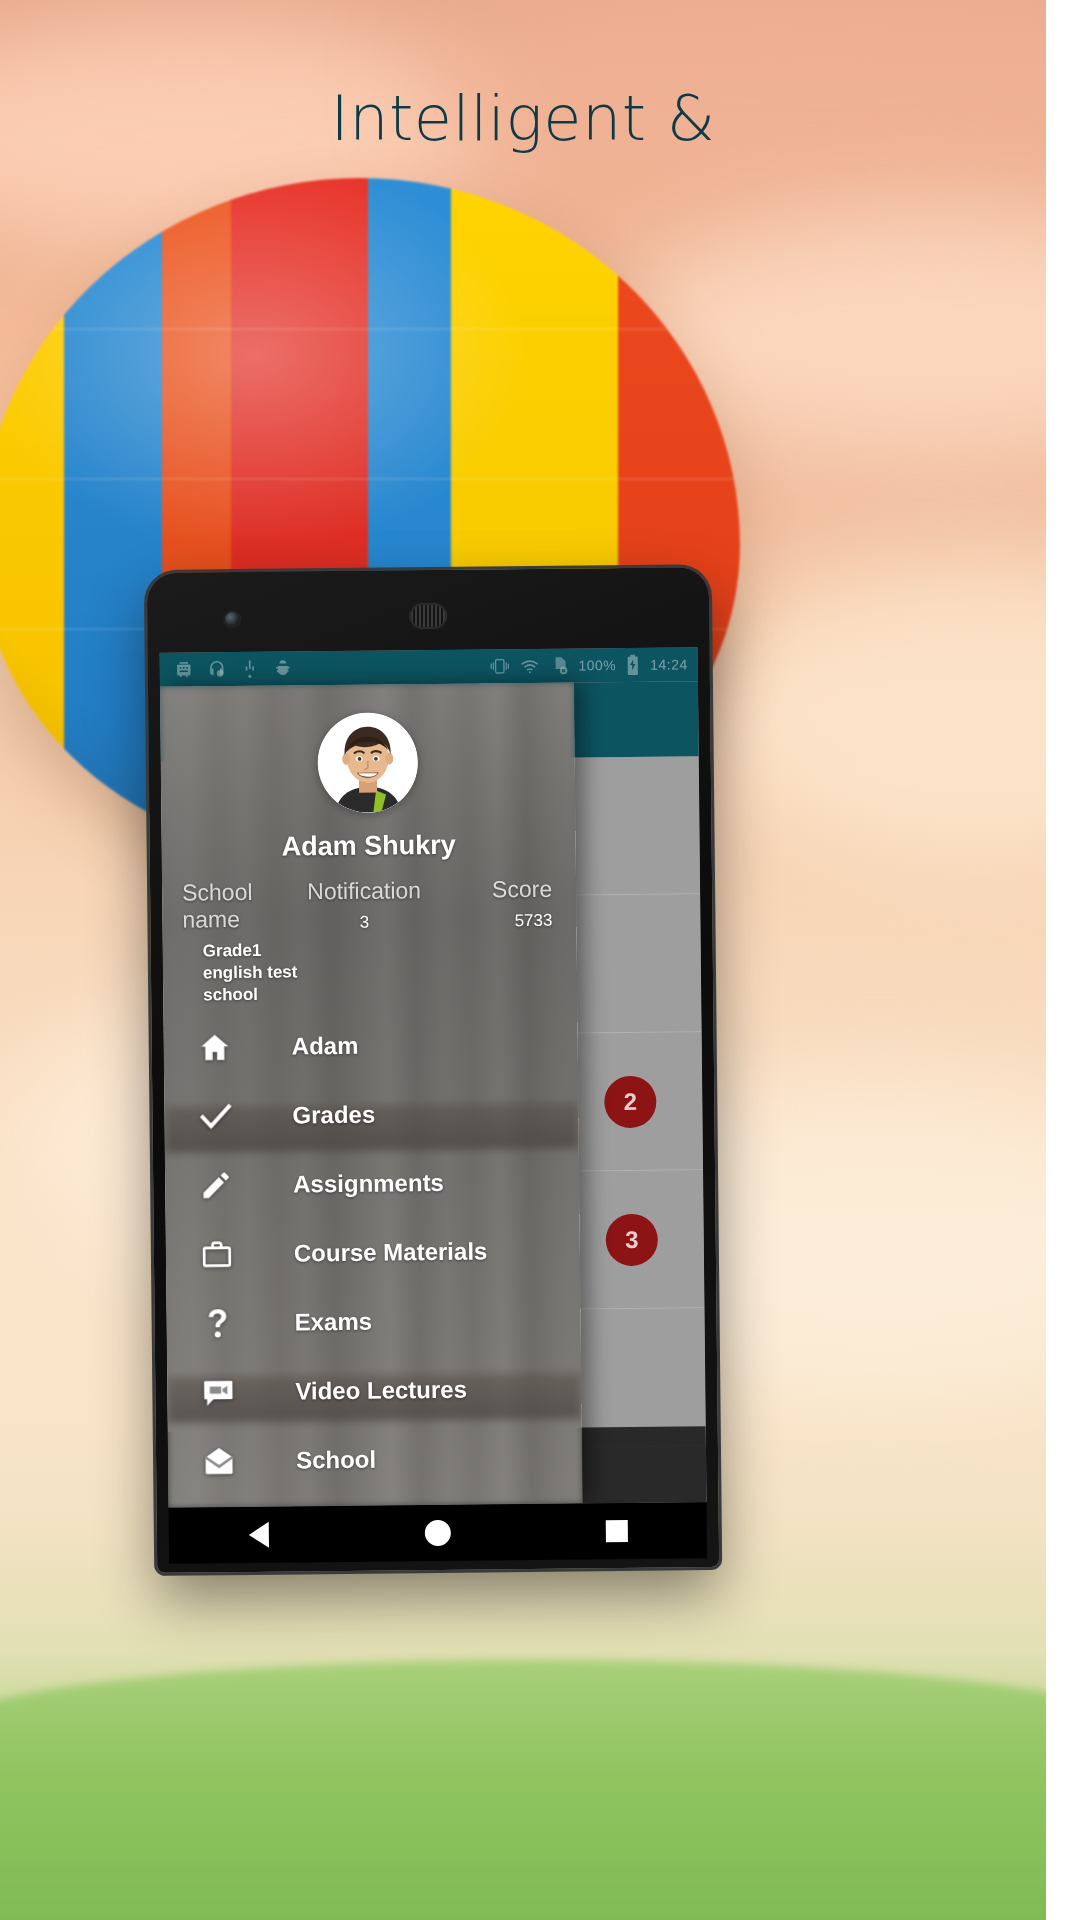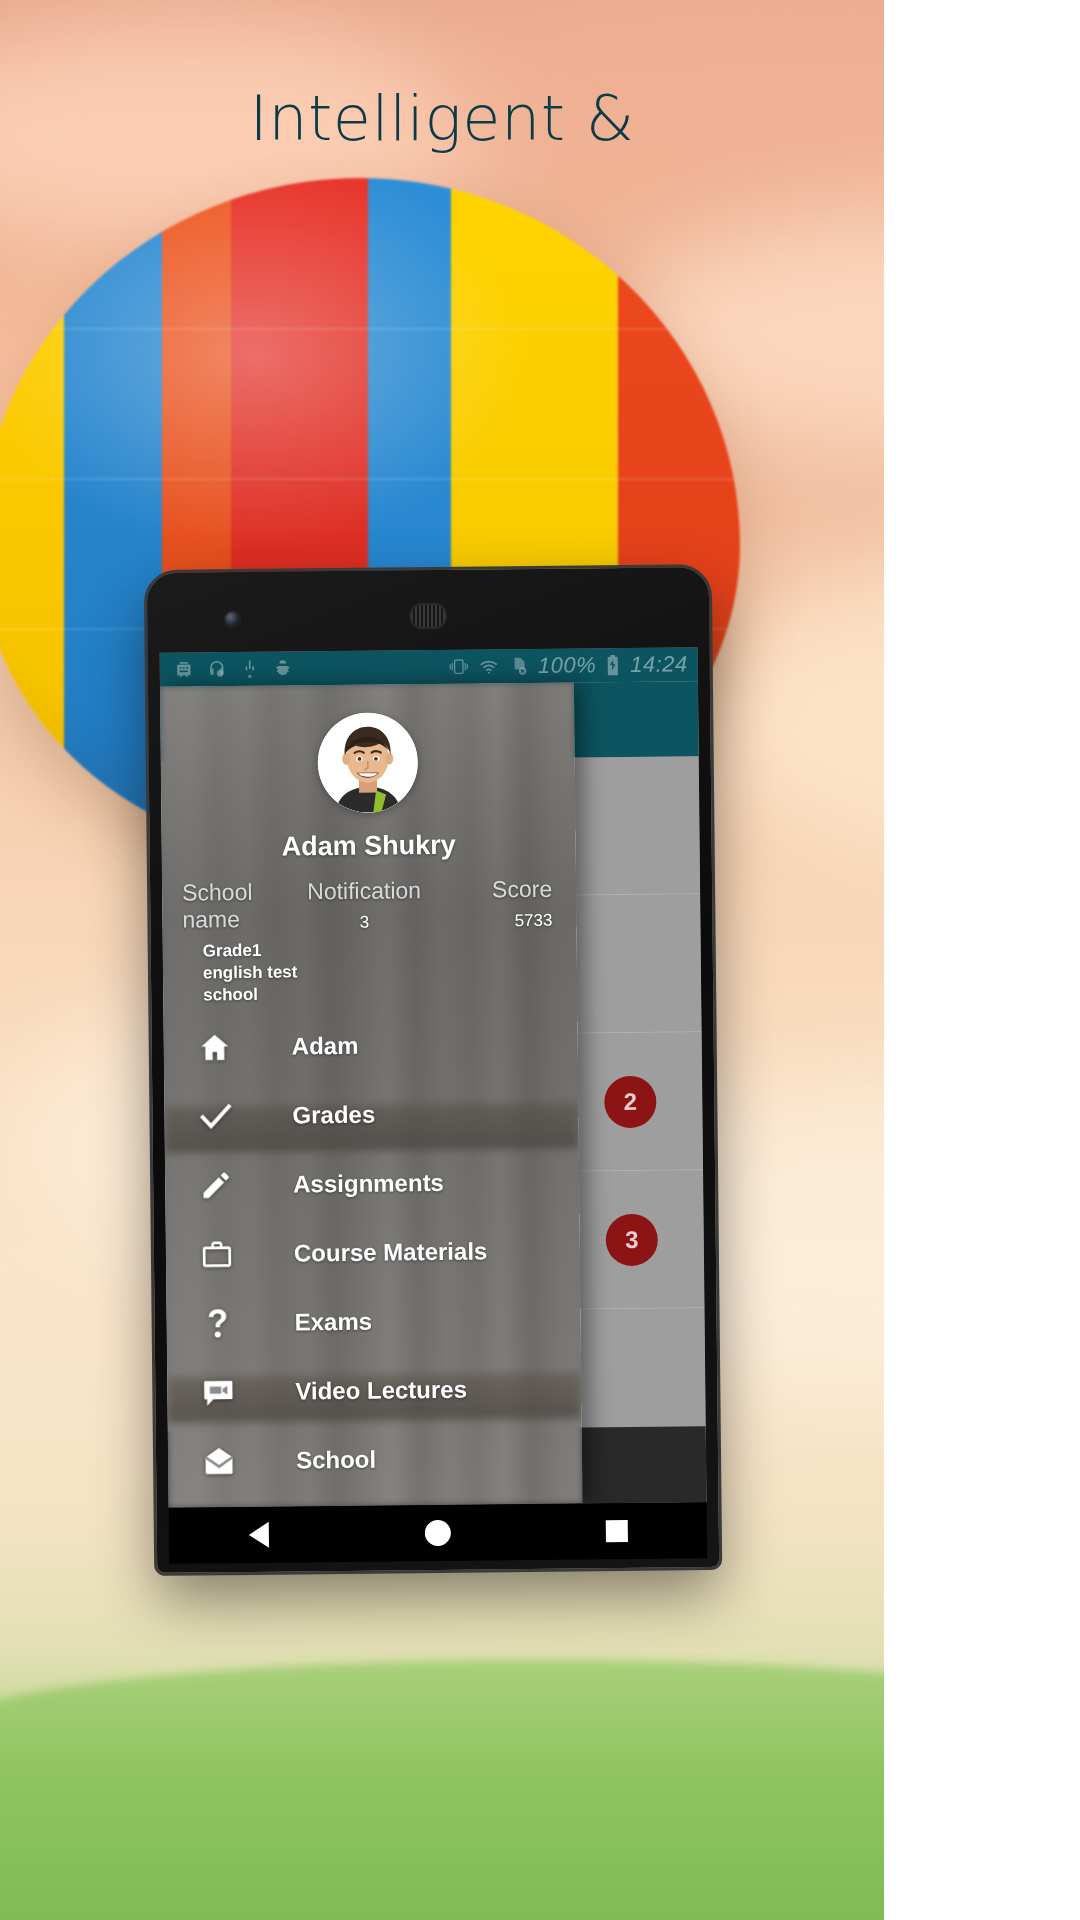--- a/index.html
+++ b/index.html
@@ -3,21 +3,21 @@
 <meta charset="utf-8">
 <style>
   * { margin:0; padding:0; box-sizing:border-box; }
   html, body {
     width:1080px; height:1920px; overflow:hidden;
     font-family:"Liberation Sans", sans-serif;
   }
 
   
   .promo {
-    position:relative; width:884px; height:1920px; overflow:hidden;
+    position:relative; width:1046px; height:1920px; overflow:hidden;
     background:
       linear-gradient(180deg,
         #e8a98c 0%,
         #eeb292 8%,
         #f0b796 16%,
         #f2bfa0 26%,
         #f5cbab 36%,
         #f7d5b6 46%,
         #f9ddc0 56%,
         #fae5cb 66%,
@@ -131,21 +131,21 @@
     position:relative; height:34px; width:100%;
     background:#0c5460;
     display:flex; align-items:center;
     padding:0 6px;
     color:rgba(255,255,255,.62);
     font-size:20px;
   }
   .sb-left { display:flex; align-items:center; gap:13px; padding-left:8px; }
   .sb-right { margin-left:auto; display:flex; align-items:center; gap:9px; padding-right:4px; }
   .sb-icon { opacity:.6; display:flex; align-items:center; }
-  .sb-text { font-size:22px; letter-spacing:.5px; opacity:.72;font-style:italic; }
+  .sb-text { font-size:14px; letter-spacing:.5px; opacity:.72; }
 
   
   .content {
     position:absolute; left:0; top:34px; right:0; bottom:0;
     background:#9b9b9b;
   }
   .content-appbar {
     height:75px; background:#0c5460;
   }
   .content-list { position:relative; }

